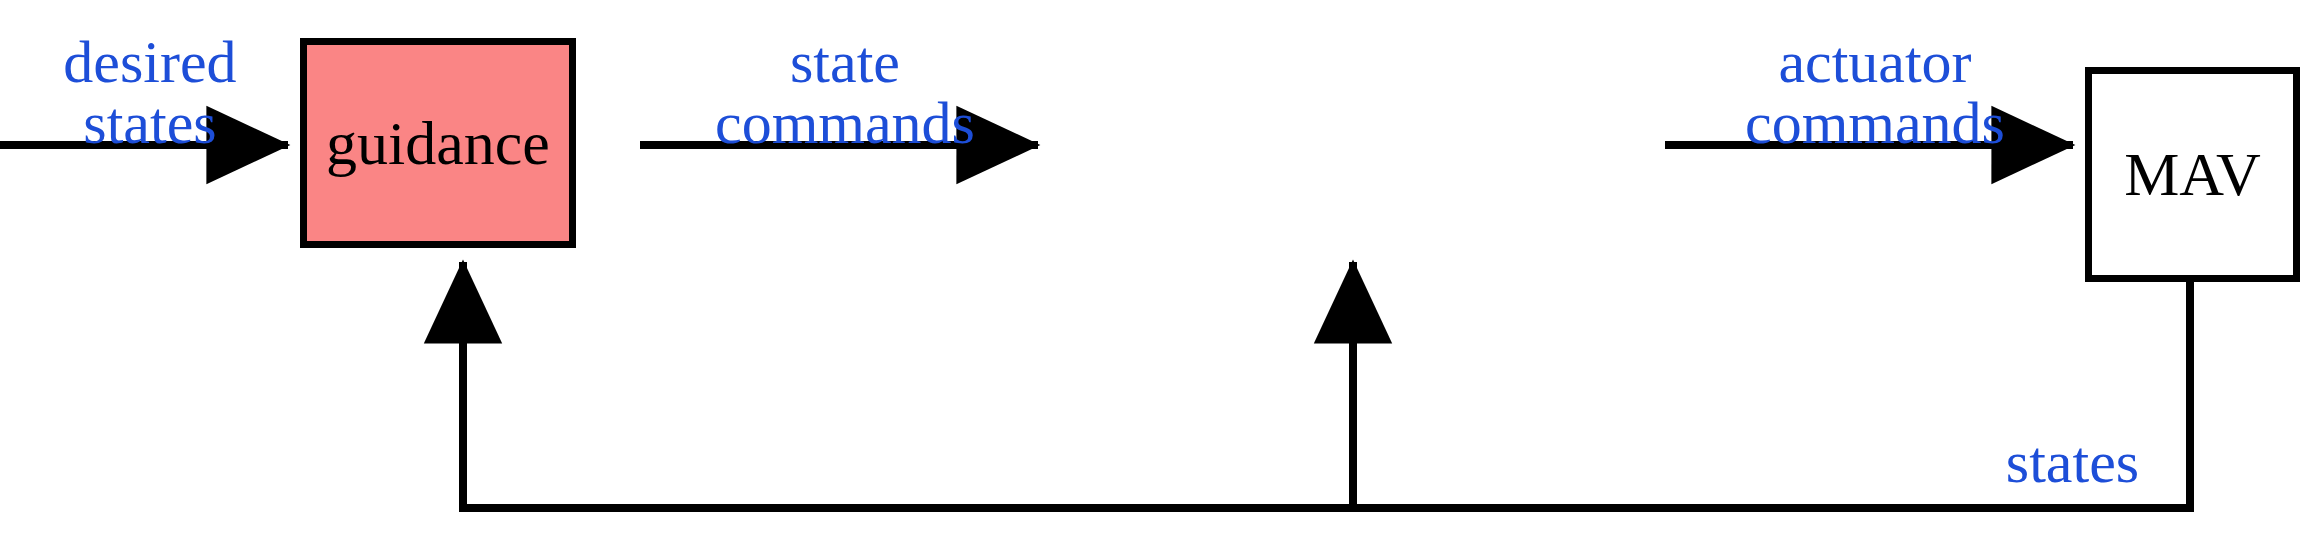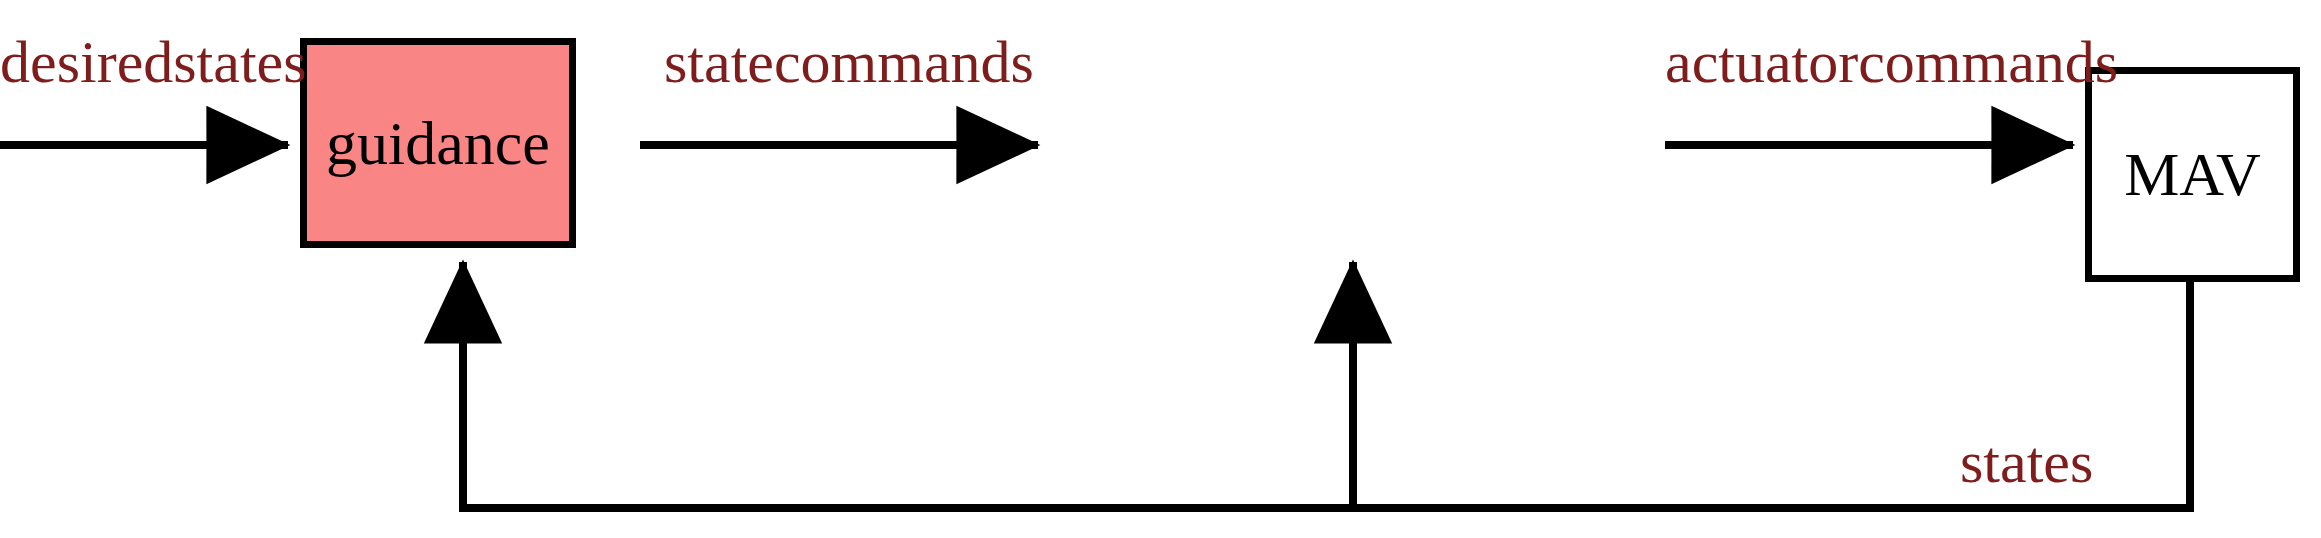--- a/index.html
+++ b/index.html
@@ -55,39 +55,39 @@
     top: 33px;
     width: 215px;
     height: 215px;
     background: #ffffff;
     font-size: 62px;
     margin-top: 34px;
   }
   .box-line { display: block; }
   .edge-label {
     position: absolute;
-    color: #7f1d1d;
+    color: #1d4ed8;
     font-size: 60px;
     line-height: 1.02;
     text-align: center;
     white-space: nowrap;
     display: flex;
+    flex-direction: column;
     align-items: center;
   }
   .edge-label .lbl-line { display: block; }
   #label-desired {
     left: 0px;
     top: 32px;
     width: 300px;
   }
   #label-state-cmd {
     left: 640px;
     top: 32px;
     width: 410px;
-    margin-left: 24px;
   }
   #label-actuator {
     left: 1665px;
     top: 32px;
     width: 420px;
   }
   #label-states {
     left: 1960px;
     top: 432px;
     width: 225px;

